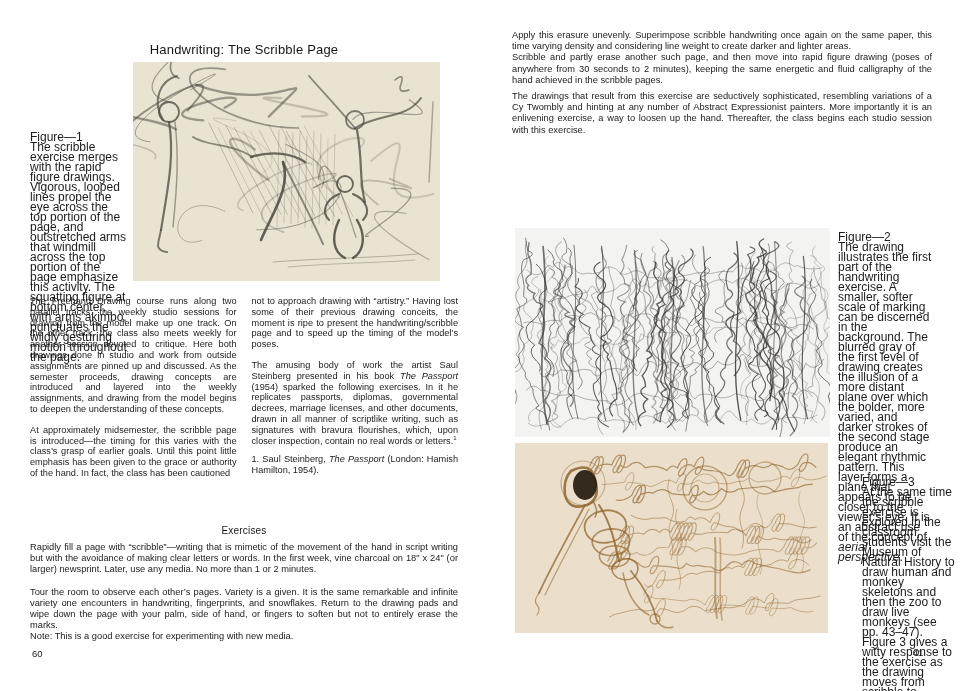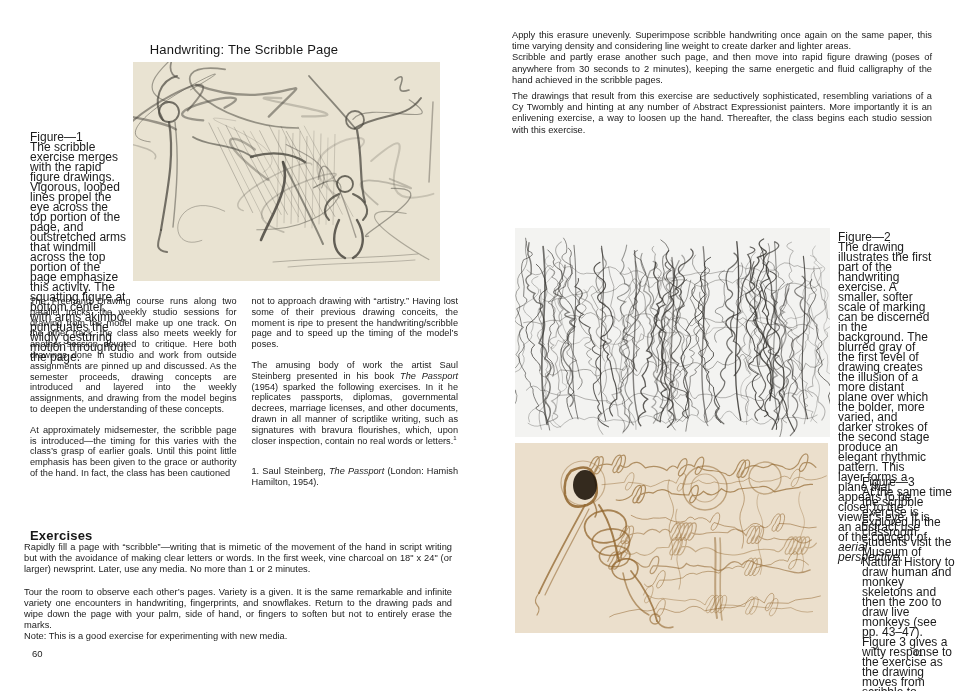--- a/index.html
+++ b/index.html
@@ -3,29 +3,29 @@
 <meta charset="utf-8">
 <style>
   html,body{margin:0;padding:0}
   body{
     width:960px;height:691px;position:relative;background:#ffffff;
     font-family:"Liberation Sans",sans-serif;color:#161616;overflow:hidden;
   }
   .abs{position:absolute}
   p{margin:0}
   .page-title{font-size:13px;font-weight:400;text-align:center;letter-spacing:.2px}
-  .section-head{font-size:13px;font-weight:700;text-align:left;letter-spacing:.2px}
+  .section-head{font-size:10px;font-weight:400;text-align:center;letter-spacing:.2px}
   .bodytext{font-size:9.3px;line-height:11.2px;text-align:justify;color:#1b1b1b}
   .cols{display:flex;gap:15px}
   .cols .col{width:208px}
   .cols p{font-size:9.2px;line-height:10.8px;text-align:justify;color:#1b1b1b}
   .parasp{margin-top:10px}
   .caption{font-size:12px;line-height:10px;color:#1b1b1b}
   .caption .cap-label{display:block}
-  .footnote{font-size:7.7px;line-height:9.6px;margin-top:20px;text-align:left}
+  .footnote{font-size:7.7px;line-height:9.6px;margin-top:8px;text-align:left}
   .it{font-style:italic}
   .pagenum{font-size:9.5px;color:#1b1b1b}
   .fig{margin:0;padding:0}
   .fig svg{display:block;width:100%;height:100%}
   sup{font-size:6px;line-height:0}
 </style>
 </head>
 <body>
 
 <h1 class="abs page-title" style="left:30px;top:33px;width:428px">Handwriting: The Scribble Page</h1>
@@ -119,21 +119,21 @@
   </div>
   <div class="col">
     <p>not to approach drawing with “artistry.” Having lost some of their previous drawing conceits, the moment is ripe to present the handwriting/scribble page and to speed up the timing of the model’s poses.</p>
     <p class="parasp"><span>The amusing body of work the artist Saul Steinberg presented in his book </span><span class="it">The Passport</span><span> (1954) sparked the following exercises. In it he replicates passports, diplomas, governmental decrees, marriage licenses, and other documents, drawn in all manner of scriptlike writing, such as signatures with bravura flourishes, which, upon closer inspection, contain no real words or letters.</span><sup>1</sup></p>
     <p class="footnote"><span>1. Saul Steinberg, </span><span class="it">The Passport</span><span> (London: Hamish Hamilton, 1954).</span></p>
   </div>
 </div>
 
 <h2 class="abs section-head" style="left:30px;top:517px;width:428px">Exercises</h2>
 
-<div class="abs bodytext" style="left:24px;top:542px;width:428px">
+<div class="abs bodytext" style="left:30px;top:542px;width:428px">
   <p>Rapidly fill a page with “scribble”—writing that is mimetic of the movement of the hand in script writing but with the avoidance of making clear letters or words. In the first week, vine charcoal on 18" x 24" (or larger) newsprint. Later, use any media. No more than 1 or 2 minutes.</p>
   <p style="margin-top:11px">Tour the room to observe each other’s pages. Variety is a given. It is the same remarkable and infinite variety one encounters in handwriting, fingerprints, and snowflakes. Return to the drawing pads and wipe down the page with your palm, side of hand, or fingers to soften but not to entirely erase the marks.</p>
   <p>Note: This is a good exercise for experimenting with new media.</p>
 </div>
 
 <div class="abs pagenum" style="left:32px;top:648px">60</div>
 
 <div class="abs bodytext" style="left:512px;top:30px;width:420px">
   <p style="">Apply this erasure unevenly. Superimpose scribble handwriting once again on the same paper, this time varying density and considering line weight to create darker and lighter areas.</p>
   <p style="margin-bottom:5px">Scribble and partly erase another such page, and then move into rapid figure drawing (poses of anywhere from 30 seconds to 2 minutes), keeping the same energetic and fluid calligraphy of the hand achieved in the scribble pages.</p>

